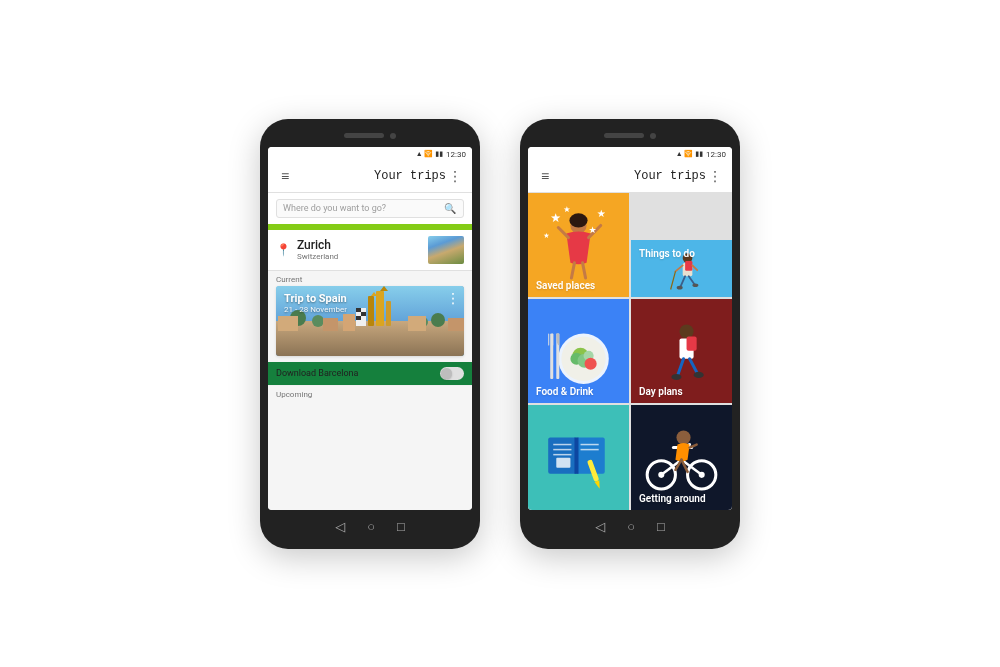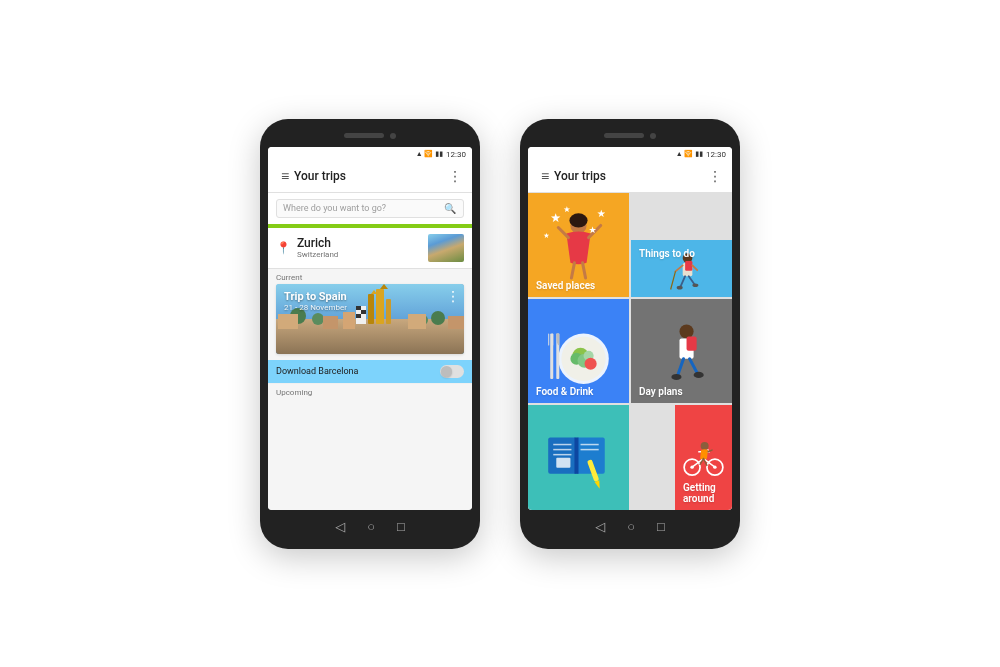--- a/index.html
+++ b/index.html
@@ -98,43 +98,44 @@
     .app-bar {
       display: flex;
       align-items: center;
       padding: 6px 8px;
       background: #fff;
       border-bottom: 1px solid #e0e0e0;
       height: 32px;
     }
     .app-bar-title {
       flex: 1;
-      text-align: left;
+      text-align: right;
       font-size: 12px;
       font-weight: 500;
       color: #212121;
+      font-family: Liberation Mono, monospace;
     }
     .menu-icon, .more-icon {
       font-size: 14px;
       color: #555;
       cursor: pointer;
       width: 18px;
       text-align: center;
     }
 
     
     .screen-content {
       flex: 1;
       overflow: hidden;
       background: #f5f5f5;
     }
     .search-bar-wrap {
       background: #fff;
       padding: 6px 8px;
-      border-bottom: 4px solid #84cc16;
+      border-bottom: 6px solid #84cc16;
     }
     .search-bar {
       display: flex;
       align-items: center;
       border: 1px solid #e0e0e0;
       border-radius: 3px;
       padding: 3px 6px;
       background: #fafafa;
       gap: 4px;
     }
@@ -232,21 +233,21 @@
       top: 4px; right: 4px;
       color: #fff;
       font-size: 14px;
     }
 
     
     .download-item {
       display: flex;
       align-items: center;
       padding: 5px 8px;
-      background: #7dd3fc;
+      background: #15803d;
       border-bottom: 1px solid #f0f0f0;
     }
     .download-label {
       flex: 1;
       font-size: 9px;
       color: #212121;
     }
     .toggle {
       width: 24px;
       height: 13px;
@@ -290,28 +291,27 @@
       text-shadow: 0 1px 2px rgba(0,0,0,0.15);
     }
     .cell-saved-places {
       background: #f5a623;
     }
     .cell-things-to-do {
       background: #4db6e8;
       margin-top: 47px;
     }
     .cell-day-plans {
-      background: #737373;
+      background: #7f1d1d;
     }
     .cell-food-drink {
       background: #3b82f6;
     }
     .cell-getting-around {
-      background: #ef4444;
-      margin-left: 44px;
+      background: #0f172a;
     }
     .cell-last {
       background: #3dbfb8;
     }
   </style>
 </head>
 <body>
 
 <div class="scene">
 

